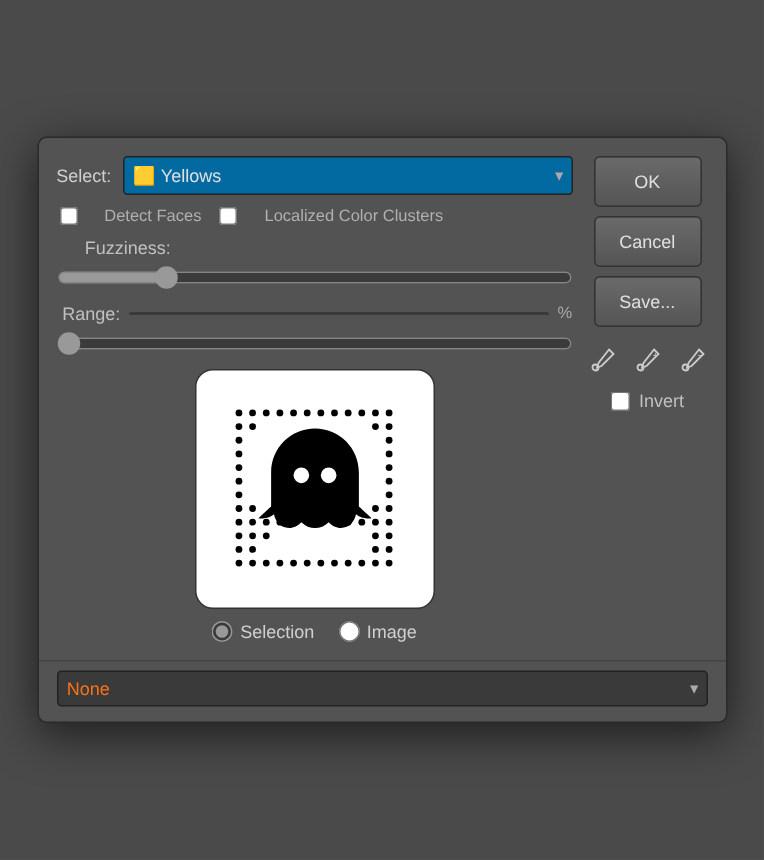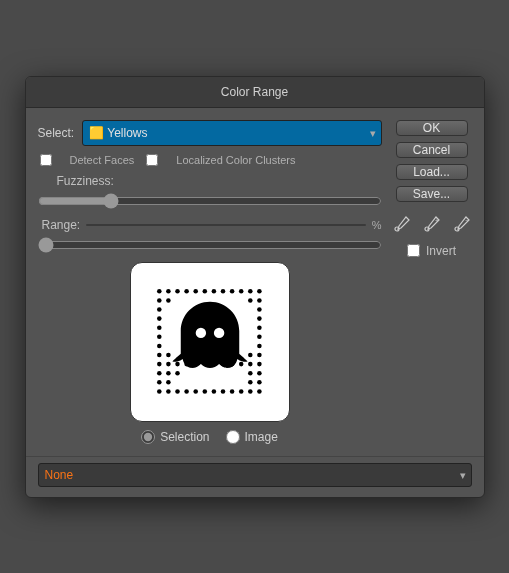--- a/index.html
+++ b/index.html
@@ -166,21 +166,21 @@
       cursor: pointer;
     }
     .radio-item input[type="radio"] {
       cursor: pointer;
       accent-color: #999;
       width: 14px;
       height: 14px;
     }
     .btn {
       width: 72px;
-      height: 16px;
+      height: 34px;
       background: linear-gradient(to bottom, #6a6a6a, #555);
       border: 1px solid #333;
       border-radius: 4px;
       color: #e0e0e0;
       font-size: 12px;
       cursor: pointer;
       display: flex;
       align-items: center;
       justify-content: center;
       white-space: nowrap;
@@ -266,23 +266,20 @@
       display: flex;
       flex-direction: column;
       gap: 4px;
     }
   </style>
 </head>
 <body>
 
 <div class="dialog">
 
-  <div class="title-bar">
-    <span>Color Range</span>
-  </div>
 
   <div class="dialog-body">
 
     <div class="left-panel">
 
       <div class="select-row">
         <span class="select-label">Select:</span>
         <div class="select-wrapper">
           <select>
             <option>⬜ Reds</option>
@@ -433,21 +430,20 @@
         <label class="radio-item">
           <input type="radio" name="preview-type" style="">
           <span>Image</span>
         </label>
       </div>
     </div>
 
     <div class="right-panel">
       <button class="btn btn-ok">OK</button>
       <button class="btn">Cancel</button>
-      <button class="btn">Load...</button>
       <button class="btn">Save...</button>
 
       <div class="eyedropper-row">
         <button class="eyedropper-btn" title="Sample color">
 
           <svg width="18" height="18" viewBox="0 0 18 18" fill="none" xmlns="http://www.w3.org/2000/svg">
             <path d="M13 2L16 5L8 13L5 14L6 11L13 2Z" stroke="#ccc" stroke-width="1.2" fill="none"></path>
             <circle cx="4" cy="14" r="2" stroke="#ccc" stroke-width="1.2" fill="none"></circle>
           </svg>
         </button>

